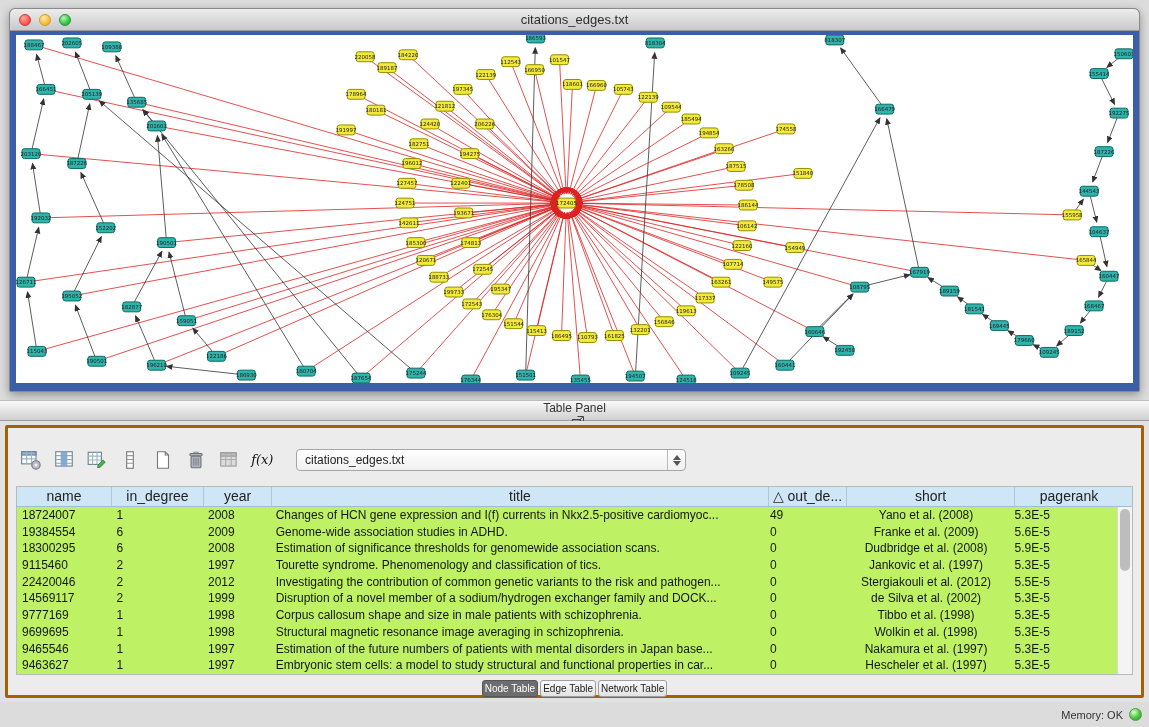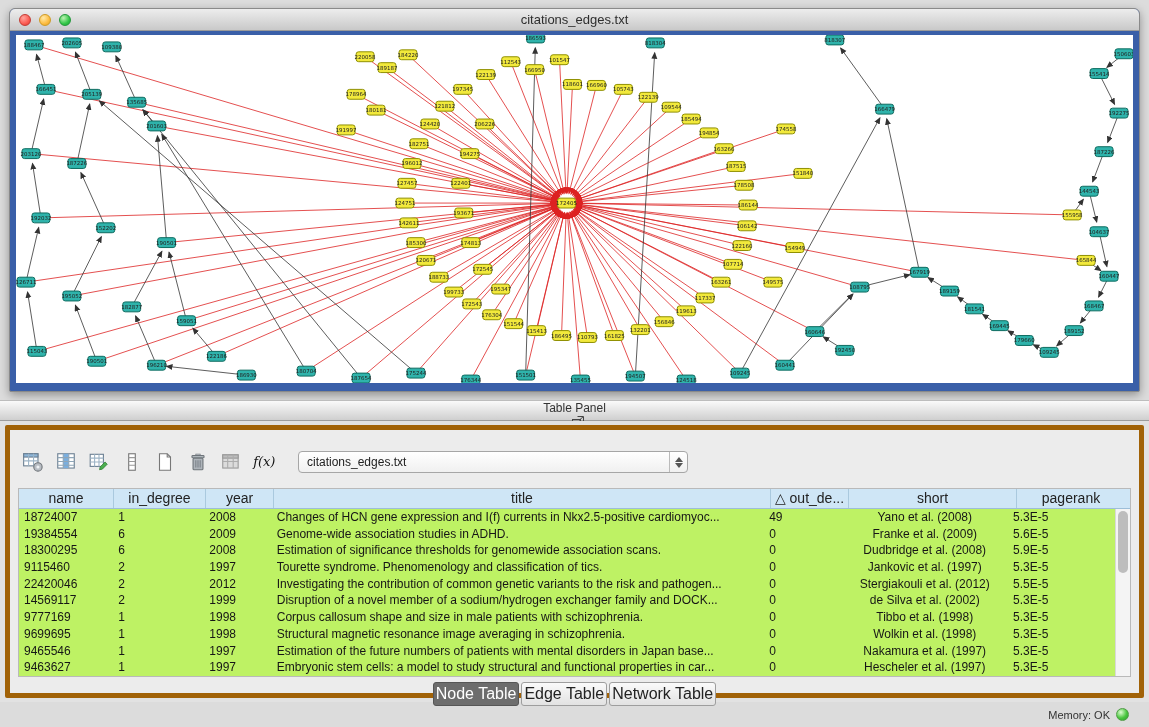--- a/index.html
+++ b/index.html
@@ -34,21 +34,21 @@
     border-bottom:1px solid #9d9d9d; display:flex; align-items:center; padding:0 8px;flex-direction:column; }
   .tp-title { font-size:12px; color:#333; }
   .tp-header .spacer { flex:1; }
   .tp-hicon { width:18px; height:16px; display:flex; align-items:center; justify-content:center;
     margin-left:6px; cursor:default; }
   .tp-close { font-size:15px; font-weight:bold; color:#333; line-height:14px; }
 
   
   .tp-body { position:absolute; left:0; top:421px; width:1149px; height:281px; background:#e2e2e2; }
   .tp-inner { position:absolute; left:5px; right:5px; top:4px; bottom:4px;
-    background:#ececec; border:5px solid #a16207; border-radius:2px; }
+    background:#ececec; border:3px solid #a16207; border-radius:2px; }
 
   .toolbar { position:absolute; left:10px; top:18px; height:28px; display:flex; align-items:center; gap:7px; }
   .tb-icon { width:26px; height:26px; display:flex; align-items:center; justify-content:center; }
   .combo { margin-left:14px; width:390px; height:22px; background:linear-gradient(#ffffff,#f0f0f0);
     border:1px solid #a6a6a6; border-radius:4px; display:flex; align-items:center; position:relative; }
   .combo-text { flex:1; font-size:12px; color:#222; padding-left:8px; }
   .combo-ctl { width:18px; height:100%; border-left:1px solid #bbb; display:flex;
     flex-direction:column; align-items:center; justify-content:center; gap:1px; }
   .tri-up { width:0; height:0; border-left:4px solid transparent; border-right:4px solid transparent; border-bottom:5px solid #555; }
   .tri-dn { width:0; height:0; border-left:4px solid transparent; border-right:4px solid transparent; border-top:5px solid #555; }
@@ -65,27 +65,27 @@
     overflow:hidden; white-space:nowrap; }
   .c0{width:95px;} .c1{width:92px;} .c2{width:68px;} .c3{width:497px;} .c4{width:78px;}
   .c5{width:168px; text-align:center; padding-left:0;} .c6{width:108px;}
   .hcell.c6{border-right:none;}
   .vscroll { position:absolute; right:0; top:20px; bottom:0; width:15px; background:#f4f4f4;
     border-left:1px solid #d8d8d8; }
   .vthumb { position:absolute; left:2px; right:2px; top:2px; height:62px; background:#bdbdbd; border-radius:6px; }
 
   
   .tabs { position:absolute; left:0; right:0; top:252px; display:flex; justify-content:center; gap:2px; }
-  .tabbtn { font-size:16px; padding:2px 2px; border-radius:3px; border:1px solid #9e9e9e;
+  .tabbtn { font-size:10px; padding:2px 2px; border-radius:3px; border:1px solid #9e9e9e;
     background:linear-gradient(#fafafa,#e2e2e2); color:#222; }
   .tabbtn.active { background:#6d6d6d; border-color:#565656; color:#fff; }
 
   
   .statusbar { position:absolute; left:0; bottom:0; width:1149px; height:25px;
-    display:flex; align-items:center; justify-content:flex-end; padding-right:20px; gap:6px; }
+    display:flex; align-items:center; justify-content:flex-end; padding-right:7px; gap:6px; }
   .mem-label { font-size:11px; color:#333; }
   .mem-dot { width:13px; height:13px; border-radius:50%;
     background:radial-gradient(circle at 35% 30%, #defcd2, #49c63e 55%, #2a9a2f); border:1px solid #4f9c45; }
 </style>
 </head>
 <body>
 
 <div class="net-window">
   <div class="titlebar">
     <div class="lights">

